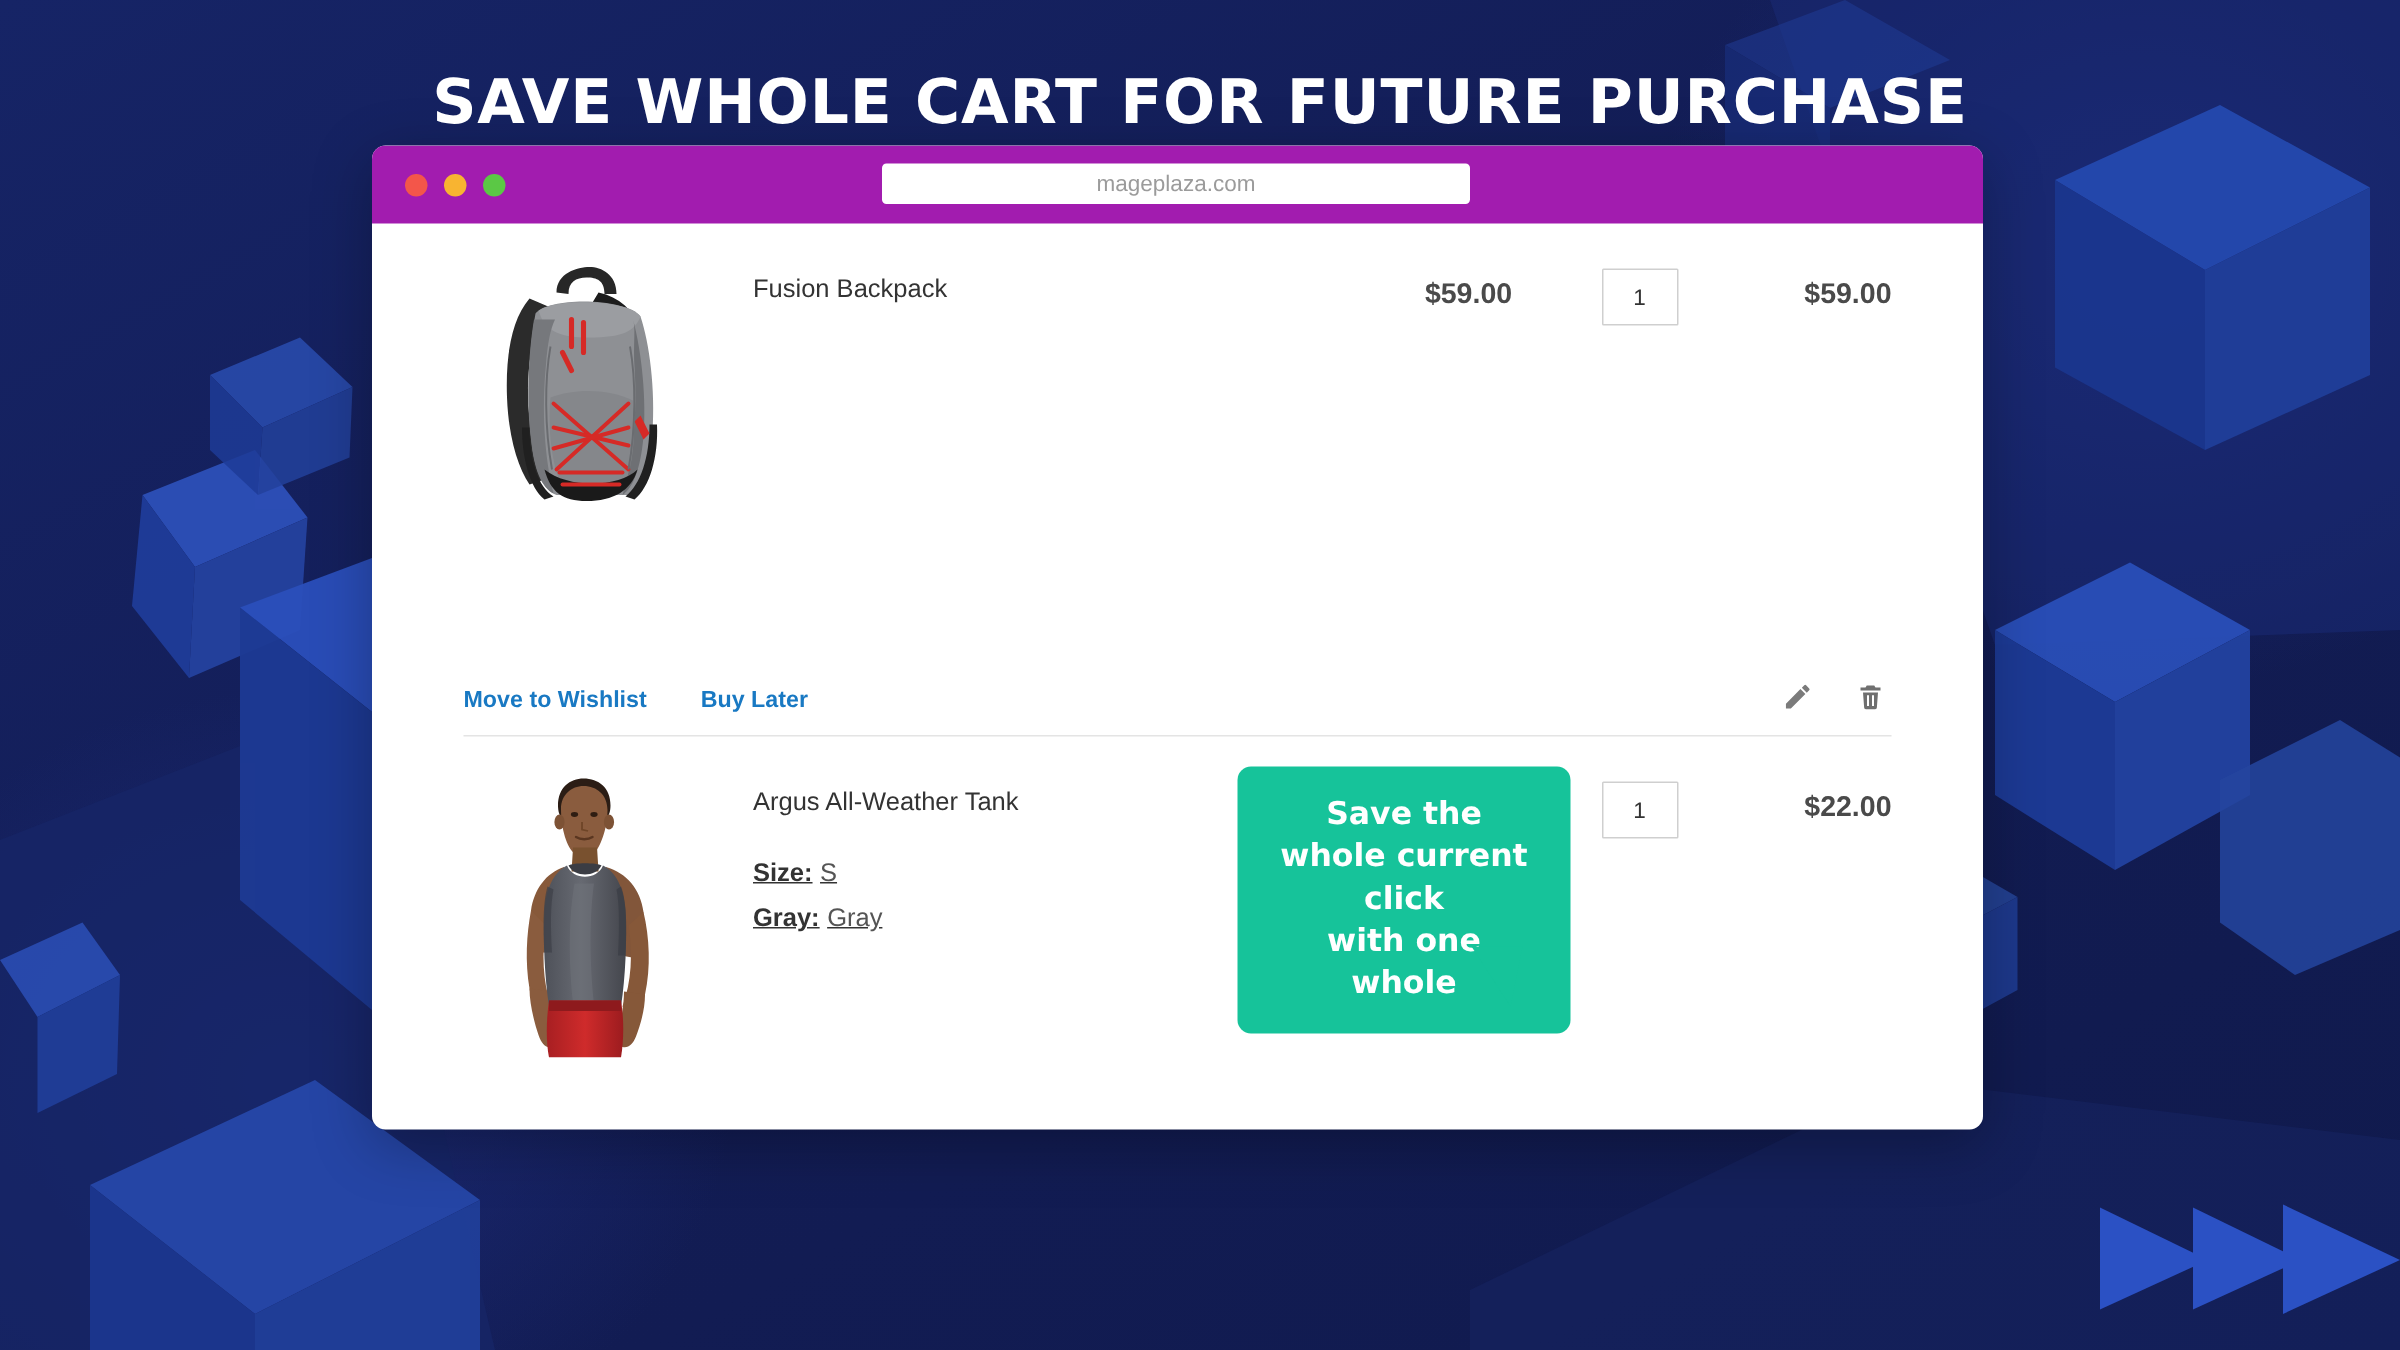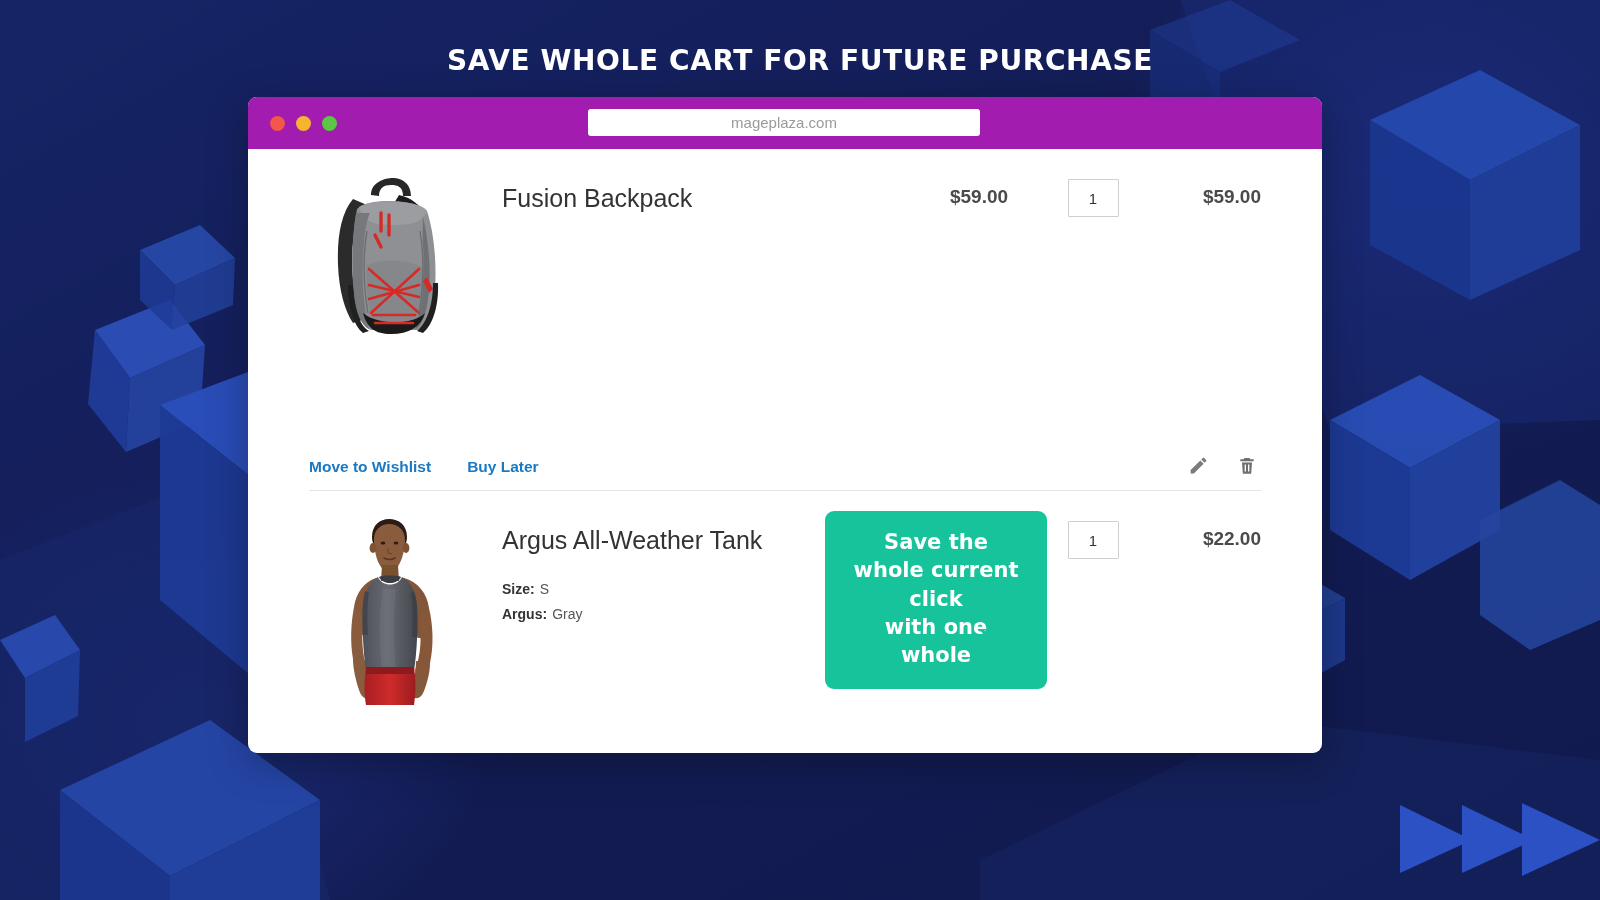--- a/index.html
+++ b/index.html
@@ -12,21 +12,21 @@
 
   
   #bg { position:absolute; inset:0; overflow:hidden; z-index:0; }
   #bg svg { position:absolute; inset:0; width:1600px; height:900px; display:block; }
 
   
   .banner-title {
     position:absolute; top:44px; left:0; width:1600px;
     text-align:center; z-index:5;
     color:#ffffff;
-    font-size:28px;
+    font-size:41px;
     font-weight:bold;
     letter-spacing:0.6px;
     font-family:"DejaVu Sans", sans-serif;
   }
 
   
   .browser {
     position:absolute; left:248px; top:97px;
     width:1074px; height:656px;
     background:#ffffff;
@@ -59,24 +59,24 @@
 
   .cart-row { position:relative; }
 
   .row-top { display:flex; align-items:flex-start; padding-top:24px; }
 
   .thumb { width:158px; flex:none; display:flex; justify-content:center; }
   .thumb svg { display:block; }
 
   .row-info { flex:1; padding-left:35px; }
   .prod-name {
-    font-size:25px; color:#333333; font-weight:400;
+    font-size:17px; color:#333333; font-weight:400;
     line-height:1.2; padding-top:10px;
   }
-  .opt-list { margin-top:22px; font-size:14px; color:#333; line-height:1.75; }
+  .opt-list { margin-top:22px; font-size:17px; color:#333; line-height:1.75;text-decoration:underline; }
   .opt-list .k { font-weight:bold; }
   .opt-list .v { color:#555; padding-left:5px; }
 
   .price {
     width:132px; flex:none; text-align:center; padding-top:13px;
     font-size:19px; font-weight:bold; color:#4a4a4a;
   }
   .qty { width:96px; flex:none; display:flex; justify-content:center; padding-top:6px; }
   .qty input {
     width:51px; height:38px; text-align:center;
@@ -351,21 +351,21 @@
           </svg>
         </div>
 
         <div class="row-info">
           <div class="prod-name">Argus All-Weather Tank</div>
           <div class="opt-list">
             <div>
               <span class="k">Size:</span><span class="v">S</span>
             </div>
             <div>
-              <span class="k">Argus:</span><span class="v">Gray</span>
+              <span class="k">Gray:</span><span class="v">Gray</span>
             </div>
           </div>
         </div>
 
         <div class="price">$22.00</div>
         <div class="qty">
           <input type="text" value="1" style="">
         </div>
         <div class="subtotal">$22.00</div>
       </div>

